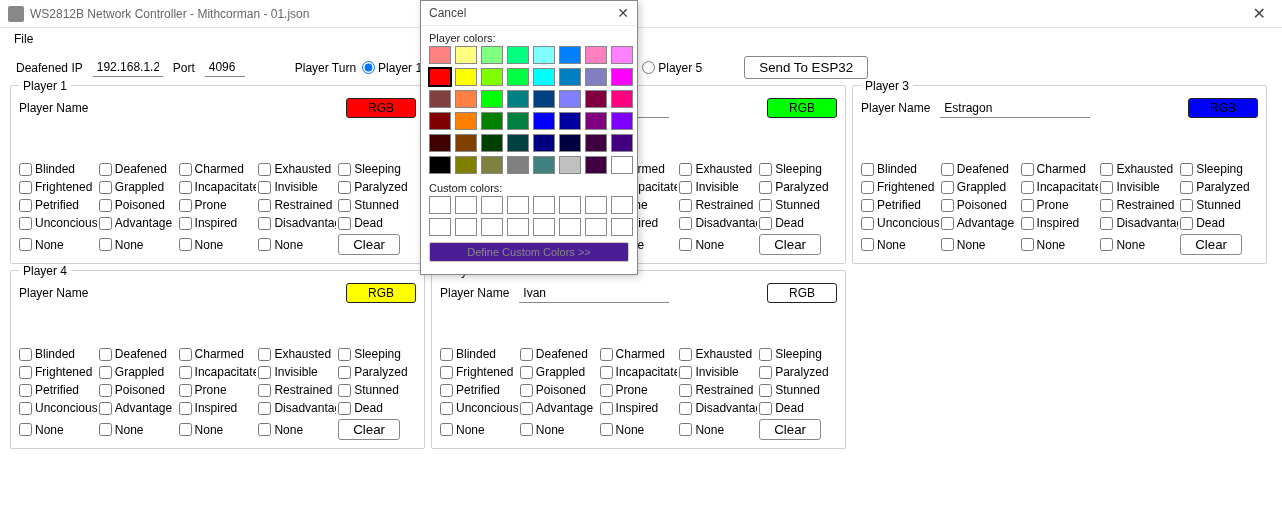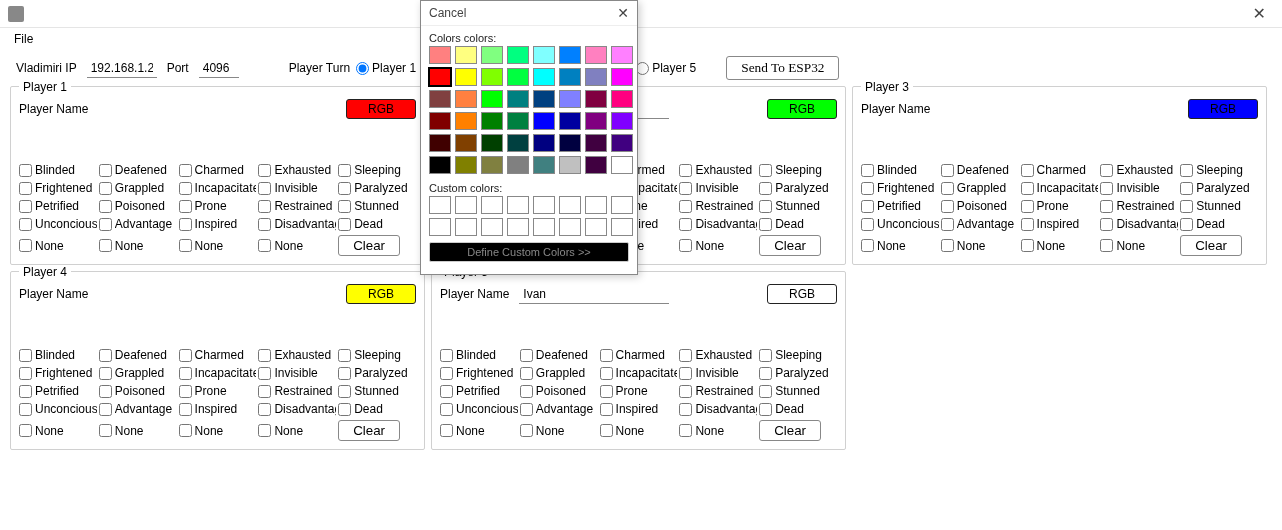--- a/index.html
+++ b/index.html
@@ -17,21 +17,21 @@
 
 
 .toprow { display: flex; align-items: center; gap: 10px; padding: 6px 16px; }
 .toprow label { white-space: nowrap; }
 .toprow input[type=text] { border: none; border-bottom: 1px solid #888; padding: 2px 4px; font-size: 12px; }
 .ip-input { width: 70px; }
 .port-input { width: 40px; }
 .radio-group { display: flex; align-items: center; gap: 6px; margin-left: 40px; }
 .radio-item { display: flex; align-items: center; gap: 3px; }
 .radio-item input { margin: 0; }
-.send-btn { margin-left: 20px; padding: 3px 14px; border: 1px solid #888; background: #fff; border-radius: 3px; font-family: Liberation Serif, serif; }
+.send-btn { margin-left: 32px; padding: 3px 14px; border: 1px solid #888; background: #fff; border-radius: 3px; }
 
 
 .players { display: flex; flex-wrap: wrap; padding: 0 10px; gap: 6px; }
 .player { border: 1px solid #d0d0d0; border-radius: 2px; width: 415px; padding: 4px 8px 8px 8px; position: relative; }
 .player-title { position: relative; top: -11px; background: #fff; padding: 0 4px; display: inline-block; }
 .player-name-row { display: flex; align-items: center; gap: 10px; margin-top: -6px; margin-bottom: 8px; }
 .player-name-row .name-input { border: none; border-bottom: 1px solid #888; padding: 2px 4px; width: 150px; font-size: 12px; }
 .rgb-btn { padding: 2px 0; width: 70px; border: 1px solid #222; border-radius: 3px; font-size: 12px; text-align: center; }
 
 
@@ -47,38 +47,39 @@
 .cd-titlebar { display: flex; align-items: center; padding: 4px 8px; border-bottom: 1px solid #eee; }
 .cd-titlebar .cd-title { color: #444; font-size: 12px; }
 .cd-titlebar .cd-close { margin-left: auto; font-size: 14px; color: #444; cursor: pointer; }
 .cd-body { padding: 6px 8px; }
 .cd-label { font-size: 11px; color: #222; margin-bottom: 2px; }
 .swatch-grid { display: grid; grid-template-columns: repeat(8, 22px); grid-auto-rows: 18px; gap: 4px; margin-bottom: 8px; }
 .swatch { border: 1px solid #888; }
 .swatch.sel { outline: 2px solid #000; outline-offset: -1px; }
 .custom-grid { display: grid; grid-template-columns: repeat(8, 22px); grid-auto-rows: 18px; gap: 4px; margin-bottom: 6px; }
 .custom-slot { border: 1px solid #888; background: #fff; }
-.define-btn { width: 100%; padding: 3px; border: 1px solid #ccc; background: #000000; color: #888; font-size: 11px; border-radius: 2px; margin-bottom: 6px; }
+.define-btn { width: 100%; padding: 3px; border: 1px solid #ccc; background: #4c1d95; color: #888; font-size: 11px; border-radius: 2px; margin-bottom: 6px; }
 .cd-buttons { display: flex; gap: 6px; justify-content: center; padding-bottom: 6px; }
 .cd-buttons button { padding: 2px 16px; border: 1px solid #888; background: #fff; border-radius: 2px; font-size: 11px; }
 </style>
 </head>
 <body>
 
 <div class="titlebar">
   <div class="icon"></div>
+  <div class="title">WS2812B Network Controller - Mithcorman - 01.json</div>
   <div class="close">✕</div>
 </div>
 
 <div class="menubar">
   <span>File</span>
 </div>
 
 <div class="toprow">
-  <label>Vladimiri IP</label>
+  <label>Deafened IP</label>
   <input type="text" class="ip-input" value="192.168.1.21" style="">
   <label>Port</label>
   <input type="text" class="port-input" value="4096" style="">
 
   <div class="radio-group">
     <label>Player Turn</label>
     <div id="radio-container" style="display:flex;gap:10px;">
         <label class="radio-item">
           <input type="radio" name="pt" checked="" style="">
           <span>Player 1</span>
@@ -308,20 +309,21 @@
           <span>None</span>
         </label>
         <label class="check">
           <input type="checkbox" style="">
           <span>None</span>
         </label>
         <button class="clear-btn">Clear</button>
       </div></div>
     <div class="player"><span class="player-title">Player 3</span><div class="player-name-row">
         <span>Player Name</span>
+        <input type="text" class="name-input" value="Estragon" style="">
         <button class="rgb-btn" style="background: rgb(0, 0, 255); color: rgb(0, 0, 0); margin-left: auto;">RGB</button>
       </div><div class="checks">
         <label class="check">
           <input type="checkbox" style="">
           <span>Blinded</span>
         </label>
         <label class="check">
           <input type="checkbox" style="">
           <span>Deafened</span>
         </label>
@@ -624,21 +626,21 @@
         <button class="clear-btn">Clear</button>
       </div></div>
   </div>
 
 <div class="color-dialog">
   <div class="cd-titlebar">
     <span class="cd-title">Cancel</span>
     <span class="cd-close">✕</span>
   </div>
   <div class="cd-body">
-    <div class="cd-label">Colors colors:</div>
+    <div class="cd-label">Player colors:</div>
     <div class="swatch-grid" id="basic-colors">
         <div class="swatch" style="background: rgb(255, 128, 128);"></div>
         <div class="swatch" style="background: rgb(255, 255, 128);"></div>
         <div class="swatch" style="background: rgb(128, 255, 128);"></div>
         <div class="swatch" style="background: rgb(0, 255, 128);"></div>
         <div class="swatch" style="background: rgb(128, 255, 255);"></div>
         <div class="swatch" style="background: rgb(0, 128, 255);"></div>
         <div class="swatch" style="background: rgb(255, 128, 192);"></div>
         <div class="swatch" style="background: rgb(255, 128, 255);"></div>
         <div class="swatch sel" style="background: rgb(255, 0, 0);"></div>

